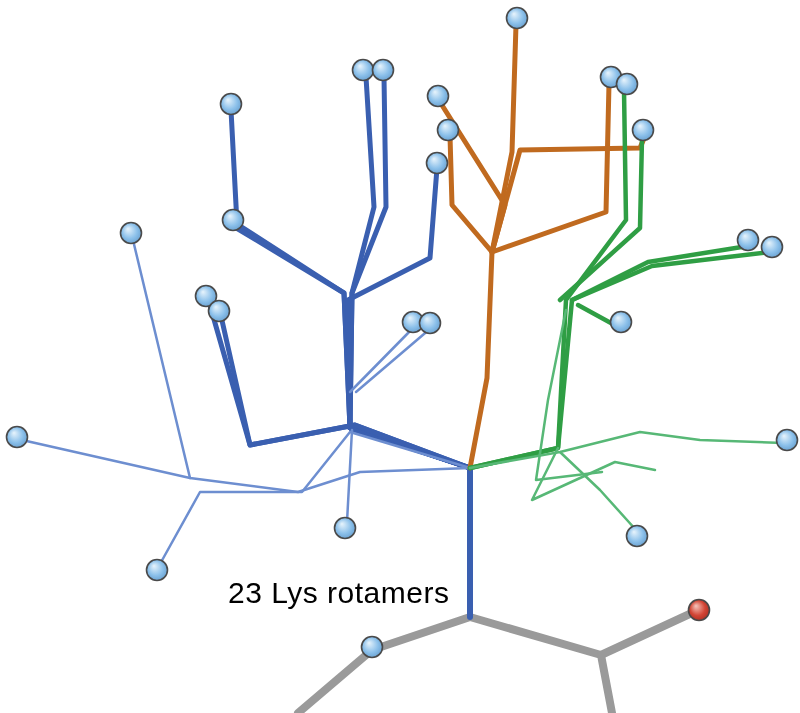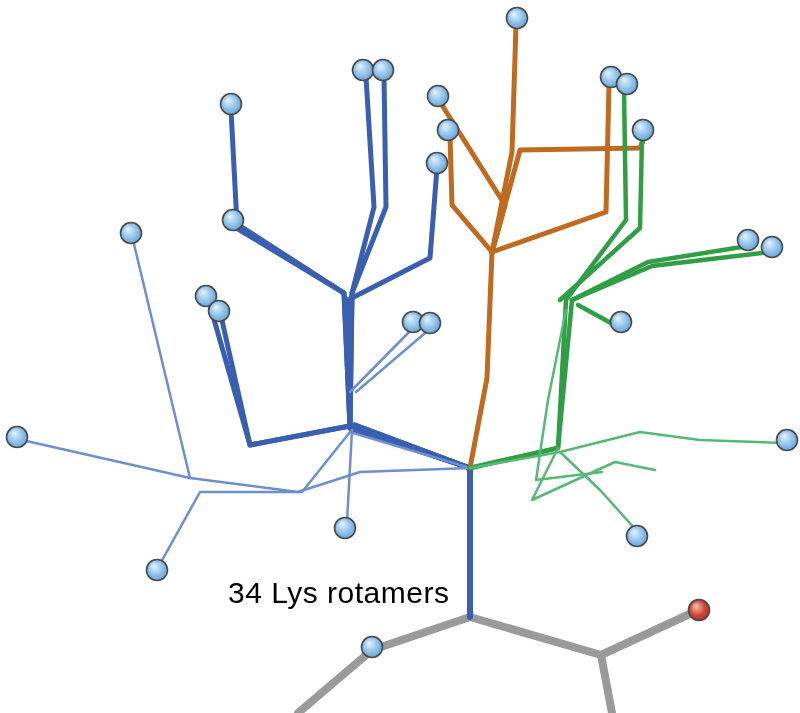--- a/index.html
+++ b/index.html
@@ -81,14 +81,14 @@
         <circle cx="621" cy="322" r="10.5" fill="url(#gradN)" stroke="#4a4a4a" stroke-width="1.6"></circle>
         <circle cx="17" cy="437" r="10.5" fill="url(#gradN)" stroke="#4a4a4a" stroke-width="1.6"></circle>
         <circle cx="787" cy="440" r="10.5" fill="url(#gradN)" stroke="#4a4a4a" stroke-width="1.6"></circle>
         <circle cx="345" cy="528" r="10.5" fill="url(#gradN)" stroke="#4a4a4a" stroke-width="1.6"></circle>
         <circle cx="637" cy="536" r="10.5" fill="url(#gradN)" stroke="#4a4a4a" stroke-width="1.6"></circle>
         <circle cx="157" cy="570" r="10.5" fill="url(#gradN)" stroke="#4a4a4a" stroke-width="1.6"></circle>
         <circle cx="372" cy="647" r="10.5" fill="url(#gradN)" stroke="#4a4a4a" stroke-width="1.6"></circle>
         <circle cx="699" cy="610" r="10.5" fill="url(#gradO)" stroke="#4a4a4a" stroke-width="1.6"></circle>
       </g>
   </svg>
-  <div class="label">34 Lys rotamers</div>
+  <div class="label">23 Lys rotamers</div>
 </div>
 
 </body></html>

